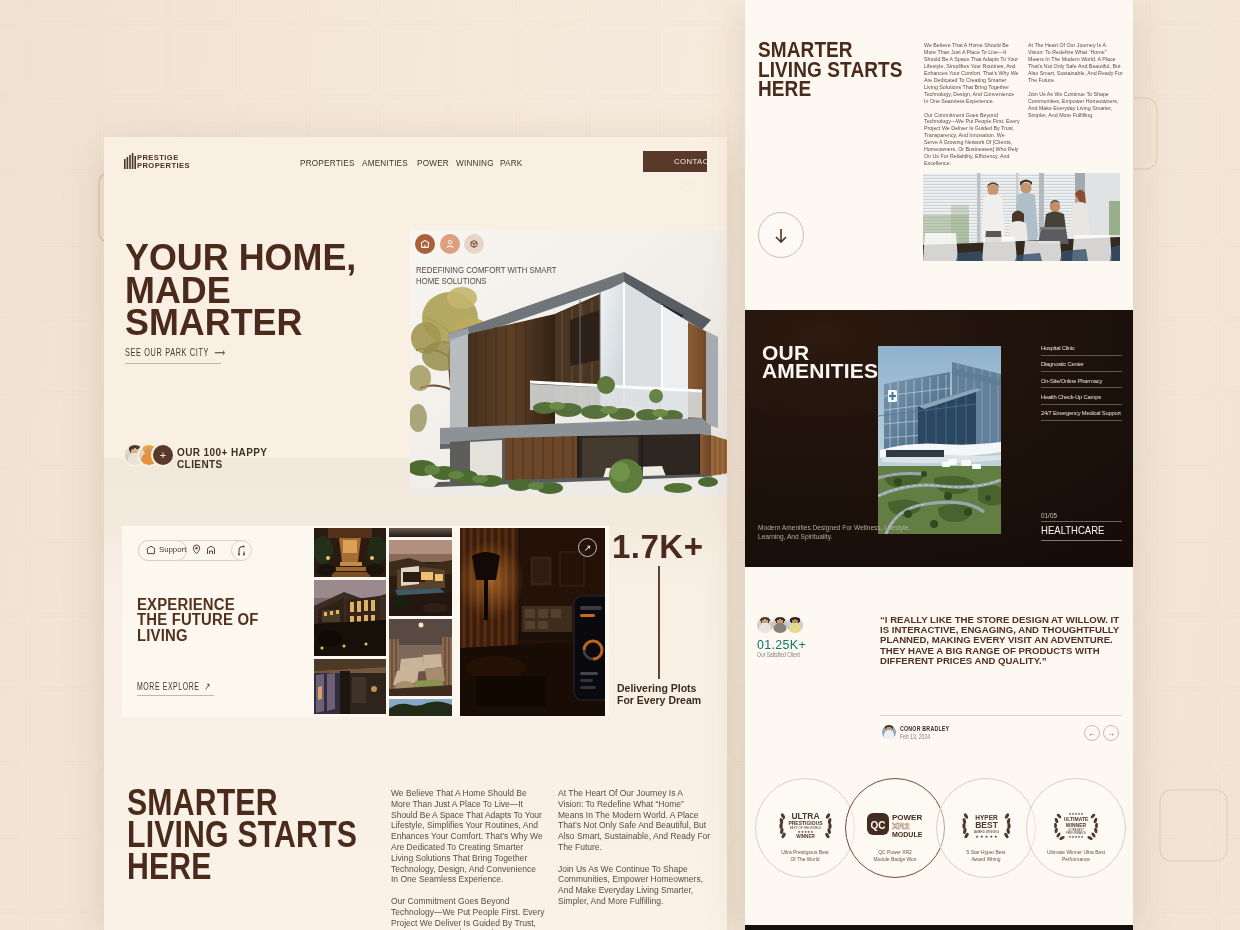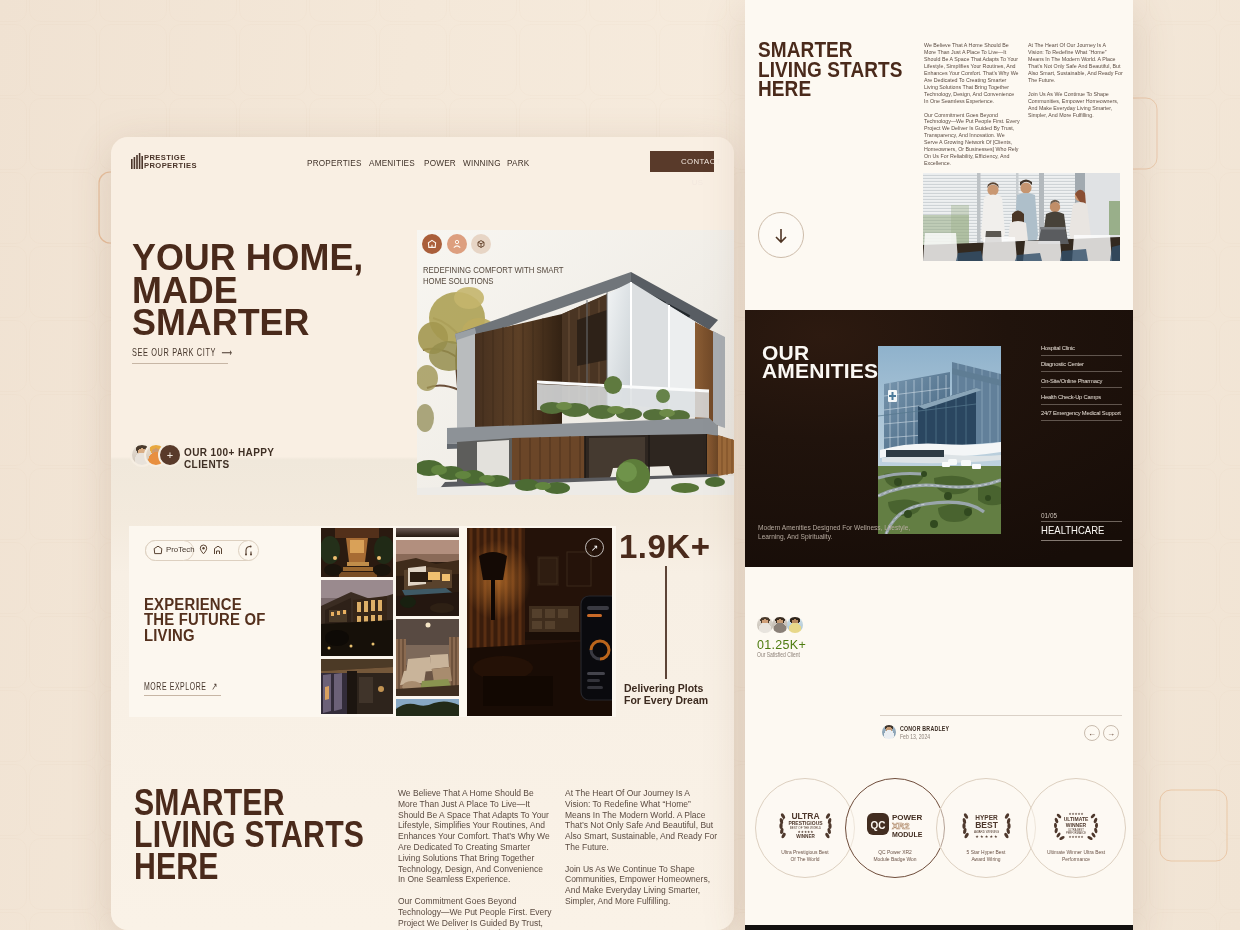--- a/index.html
+++ b/index.html
@@ -7,23 +7,23 @@
 body {
   font-family:"Liberation Sans", sans-serif;
   background:linear-gradient(100deg,#f0e2d2 0%,#f4e8d9 30%,#f6ebdd 55%,#f1e4d4 100%);
   position:relative;
 }
 .abs { position:absolute; }
 
 #bgpat { position:absolute; left:0; top:0; width:1240px; height:930px; }
 
 #panelL {
-  position:absolute; left:111px; top:137px; width:623px; height:793px;
+  position:absolute; left:104px; top:137px; width:623px; height:793px;
   background:linear-gradient(180deg,#f9efe3 0%,#f9efe3 40.3%,#f0e8db 40.7%,#f3eadd 48%,#f7efe4 55%,#faf2e7 100%);
-  box-shadow:0 10px 40px rgba(120,80,50,.18); overflow:hidden;border-radius:17px;
+  box-shadow:0 10px 40px rgba(120,80,50,.18); overflow:hidden;
 }
 #panelR {
   position:absolute; left:745px; top:0; width:388px; height:930px;
   background:#fdf9f2;
   box-shadow:0 10px 40px rgba(120,80,50,.18); overflow:hidden;
 }
 
 .logo { left:20px; top:16px; }
 .logotxt { left:33px; top:17px; font-size:7.6px; font-weight:bold; letter-spacing:.4px; color:#4a3429; line-height:8.2px; }
 .nav { font-size:8.2px; letter-spacing:.2px; color:#41332a; top:22px; }
@@ -73,21 +73,21 @@
 .amenh { left:17px; top:34px; font-size:21px; line-height:18.4px; font-weight:bold; color:#fbf8f4; letter-spacing:.2px; position:absolute; }
 #hospital { position:absolute; left:133px; top:36px; width:123px; height:188px; }
 .alist { position:absolute; left:296px; font-size:5.8px; color:#e9e1d8; letter-spacing:-.2px; white-space:nowrap; }
 .aline { position:absolute; left:296px; width:81px; height:1px; background:rgba(240,230,220,.32); }
 .amencap { position:absolute; left:13px; top:213px; font-size:6.6px; line-height:9px; color:#b5a99e; }
 .a0105 { position:absolute; left:296px; top:202px; font-size:6.4px; color:#cdc2b8; }
 .healthh { position:absolute; left:296px; top:214px; font-size:11.5px; color:#fbf8f4; letter-spacing:0; transform:scaleX(.83); transform-origin:0 0; }
 .healthline { position:absolute; left:296px; top:230px; width:81px; height:1px; background:rgba(240,230,220,.5); }
 
 .tav { position:absolute; width:16px; height:16px; border-radius:50%; }
-.knum { left:12px; top:638px; font-size:12.5px; color:#4d7c0f; letter-spacing:.3px; }
+.knum { left:12px; top:638px; font-size:12.5px; color:#0f766e; letter-spacing:.3px; }
 .ksub { left:12px; top:651px; font-size:6.4px; color:#8d8178; transform:scaleX(.78); transform-origin:0 0; }
 .quote { left:135px; top:615px; font-size:9.6px; line-height:10.2px; font-weight:bold; color:#53301f; letter-spacing:0; }
 .qline { left:135px; top:715px; width:242px; height:1px; background:#dad1c7; }
 .rname { left:155px; top:725px; font-size:7px; font-weight:bold; color:#3a2c23; letter-spacing:.3px; transform:scaleX(.75); transform-origin:0 0; }
 .rdate { left:155px; top:733px; font-size:6.4px; color:#8d8178; transform:scaleX(.8); transform-origin:0 0; }
 .navc { position:absolute; width:16px; height:16px; border-radius:50%; border:1px solid #c9bcae; color:#5d3b28; font-size:8px; text-align:center; line-height:15px; }
 .award { position:absolute; width:100px; height:100px; border-radius:50%; border:1px solid #ddd0c0; top:778px; background:rgba(253,250,244,.5); }
 .awtxt { position:absolute; font-size:5.8px; line-height:7.4px; color:#6b5347; text-align:center; width:100px; top:849px; transform:scaleX(.85); }
 #blackbar { left:0; top:925px; width:388px; height:5px; background:#131110; position:absolute; }
 </style>
@@ -311,21 +311,21 @@
   <div class="abs av av2"></div>
   <div class="abs av av3">+</div>
   <div class="abs clients">OUR 100+ HAPPY<br>CLIENTS</div>
 
   <div class="abs cardbg"></div>
   <div class="pill" style="left:34px; top:403px; width:113px;"></div>
   <div class="pill" style="left:34px; top:403px; width:49px;"></div>
   <svg class="abs" style="left:42px; top:408px;" width="10" height="10" viewBox="0 0 10 10">
       <path d="M5,1.2 L8.8,3.6 L8.3,8.6 L1.7,8.6 L1.2,3.6 Z" fill="none" stroke="#5a4434" stroke-width="1"></path>
     </svg>
-  <div class="abs" style="left:55px; top:408px; font-size:7.8px; color:#44362c;">ProTech</div>
+  <div class="abs" style="left:55px; top:408px; font-size:7.8px; color:#44362c;">Support</div>
   <svg class="abs" style="left:88px; top:407px;" width="9" height="11" viewBox="0 0 9 11">
       <path d="M4.5,1 a3.2,3.2 0 0,1 3.2,3.2 c0,2.4 -3.2,5.6 -3.2,5.6 c0,0 -3.2,-3.2 -3.2,-5.6 a3.2,3.2 0 0,1 3.2,-3.2 z" fill="none" stroke="#5a4434" stroke-width="1"></path>
       <circle cx="4.5" cy="4.2" r="1.2" fill="#5a4434"></circle>
     </svg>
   <svg class="abs" style="left:102px; top:408px;" width="10" height="10" viewBox="0 0 10 10">
       <path d="M1.5,9 L1.5,3.5 L5,1.2 L8.5,3.5 L8.5,9 M3.5,9 L3.5,6 L6.5,6 L6.5,9" fill="none" stroke="#5a4434" stroke-width="1"></path>
     </svg>
   <div class="pill" style="left:127px; top:403px; width:21px; border-radius:50%;"></div>
   <svg class="abs" style="left:132px; top:408px;" width="11" height="11" viewBox="0 0 11 11">
       <path d="M3,9.5 L3,5 M3,5 a4,4 0 0,1 4,-3.5 M8,9.5 L8,6.5" fill="none" stroke="#5a4434" stroke-width="1.1"></path>
@@ -492,21 +492,21 @@
         <rect x="120" y="86" width="15" height="3" rx="1.5" fill="#c96a28"></rect>
         <path d="M124,122 a9,9 0 1,1 9,9" stroke="#bb651c" stroke-width="3" fill="none"></path>
         <path d="M133,131 a9,9 0 0,1 -9,-9" stroke="#3a3a42" stroke-width="3" fill="none"></path>
         <rect x="120" y="144" width="18" height="3" rx="1.5" fill="#44444c"></rect>
         <rect x="120" y="151" width="13" height="3" rx="1.5" fill="#33333a"></rect>
         <rect x="120" y="158" width="16" height="3" rx="1.5" fill="#33333a"></rect>
       </g>
     </svg>
     <div style="position:absolute; left:118px; top:10px; width:19px; height:19px; border:1px solid rgba(255,255,255,.7); border-radius:50%; color:#fff; font-size:9px; text-align:center; line-height:19px;">↗</div>
   </div>
-  <div class="abs stat">1.9K+</div>
+  <div class="abs stat">1.7K+</div>
   <div class="abs vline"></div>
   <div class="abs deliver">Delivering Plots<br>For Every Dream</div>
 
   <div class="abs h3L">SMARTER<br>LIVING STARTS<br>HERE</div>
   <div class="colL" style="left:287px; top:651px;">We Believe That A Home Should Be<br>More Than Just A Place To Live—It<br>Should Be A Space That Adapts To Your<br>Lifestyle, Simplifies Your Routines, And<br>Enhances Your Comfort. That’s Why We<br>Are Dedicated To Creating Smarter<br>Living Solutions That Bring Together<br>Technology, Design, And Convenience<br>In One Seamless Experience.<br><br>Our Commitment Goes Beyond<br>Technology—We Put People First. Every<br>Project We Deliver Is Guided By Trust,<br>Transparency, And Innovation. We</div>
   <div class="colL" style="left:454px; top:651px;">At The Heart Of Our Journey Is A<br>Vision: To Redefine What “Home”<br>Means In The Modern World. A Place<br>That’s Not Only Safe And Beautiful, But<br>Also Smart, Sustainable, And Ready For<br>The Future.<br><br>Join Us As We Continue To Shape<br>Communities, Empower Homeowners,<br>And Make Everyday Living Smarter,<br>Simpler, And More Fulfilling.</div>
 </div>
 
 <div id="panelR">
   <div class="abs h1R">SMARTER<br>LIVING STARTS<br>HERE</div>
@@ -677,20 +677,21 @@
     <div style="position:absolute; left:296px; top:211px; width:81px; height:1px; background:rgba(240,230,220,.4);"></div>
     <div class="healthh">HEALTHCARE</div>
     <div class="healthline"></div>
   </div>
 
   <div class="tav" style="left:12px; top:617px; background:radial-gradient(circle at 50% 72%,#e8e4de 0 42%,transparent 43%),radial-gradient(circle at 50% 36%,#cfa07a 0 26%,transparent 27%),radial-gradient(circle at 50% 20%,#4a3a2c 0 30%,transparent 31%),linear-gradient(#ded8d0,#c5beb4);"></div>
   <div class="tav" style="left:27px; top:617px; background:radial-gradient(circle at 50% 72%,#8a8078 0 42%,transparent 43%),radial-gradient(circle at 50% 36%,#c59a74 0 26%,transparent 27%),radial-gradient(circle at 50% 18%,#3a2d22 0 30%,transparent 31%),linear-gradient(#d5cfc8,#bdb5ab);"></div>
   <div class="tav" style="left:42px; top:617px; background:radial-gradient(circle at 50% 72%,#e8d88a 0 42%,transparent 43%),radial-gradient(circle at 50% 36%,#b98a60 0 26%,transparent 27%),radial-gradient(circle at 50% 16%,#2e241a 0 32%,transparent 33%),linear-gradient(#cfe0e8,#a9c2d0);"></div>
   <div class="abs knum">01.25K+</div>
   <div class="abs ksub">Our Satisfied Client</div>
+  <div class="abs quote">“I REALLY LIKE THE STORE DESIGN AT WILLOW. IT<br>IS INTERACTIVE, ENGAGING, AND THOUGHTFULLY<br>PLANNED, MAKING EVERY VISIT AN ADVENTURE.<br>THEY HAVE A BIG RANGE OF PRODUCTS WITH<br>DIFFERENT PRICES AND QUALITY.”</div>
   <div class="abs qline"></div>
   <div class="tav" style="left:137px; top:725px; width:14px; height:14px; background:radial-gradient(circle at 50% 70%,#eaeef2 0 40%,transparent 41%),radial-gradient(circle at 50% 36%,#c59a74 0 26%,transparent 27%),radial-gradient(circle at 50% 18%,#3f342a 0 28%,transparent 29%),linear-gradient(#9fb5c5,#7d98ab);"></div>
   <div class="abs rname">CONOR BRADLEY</div>
   <div class="abs rdate">Feb 13, 2024</div>
   <div class="navc" style="left:339px; top:725px;">←</div>
   <div class="navc" style="left:358px; top:725px;">→</div>
 
   <div class="award" style="left:10px;"></div>
   <div class="award" style="left:100px; border:1.5px solid #6f4d3b;"></div>
   <div class="award" style="left:191px;"></div>

